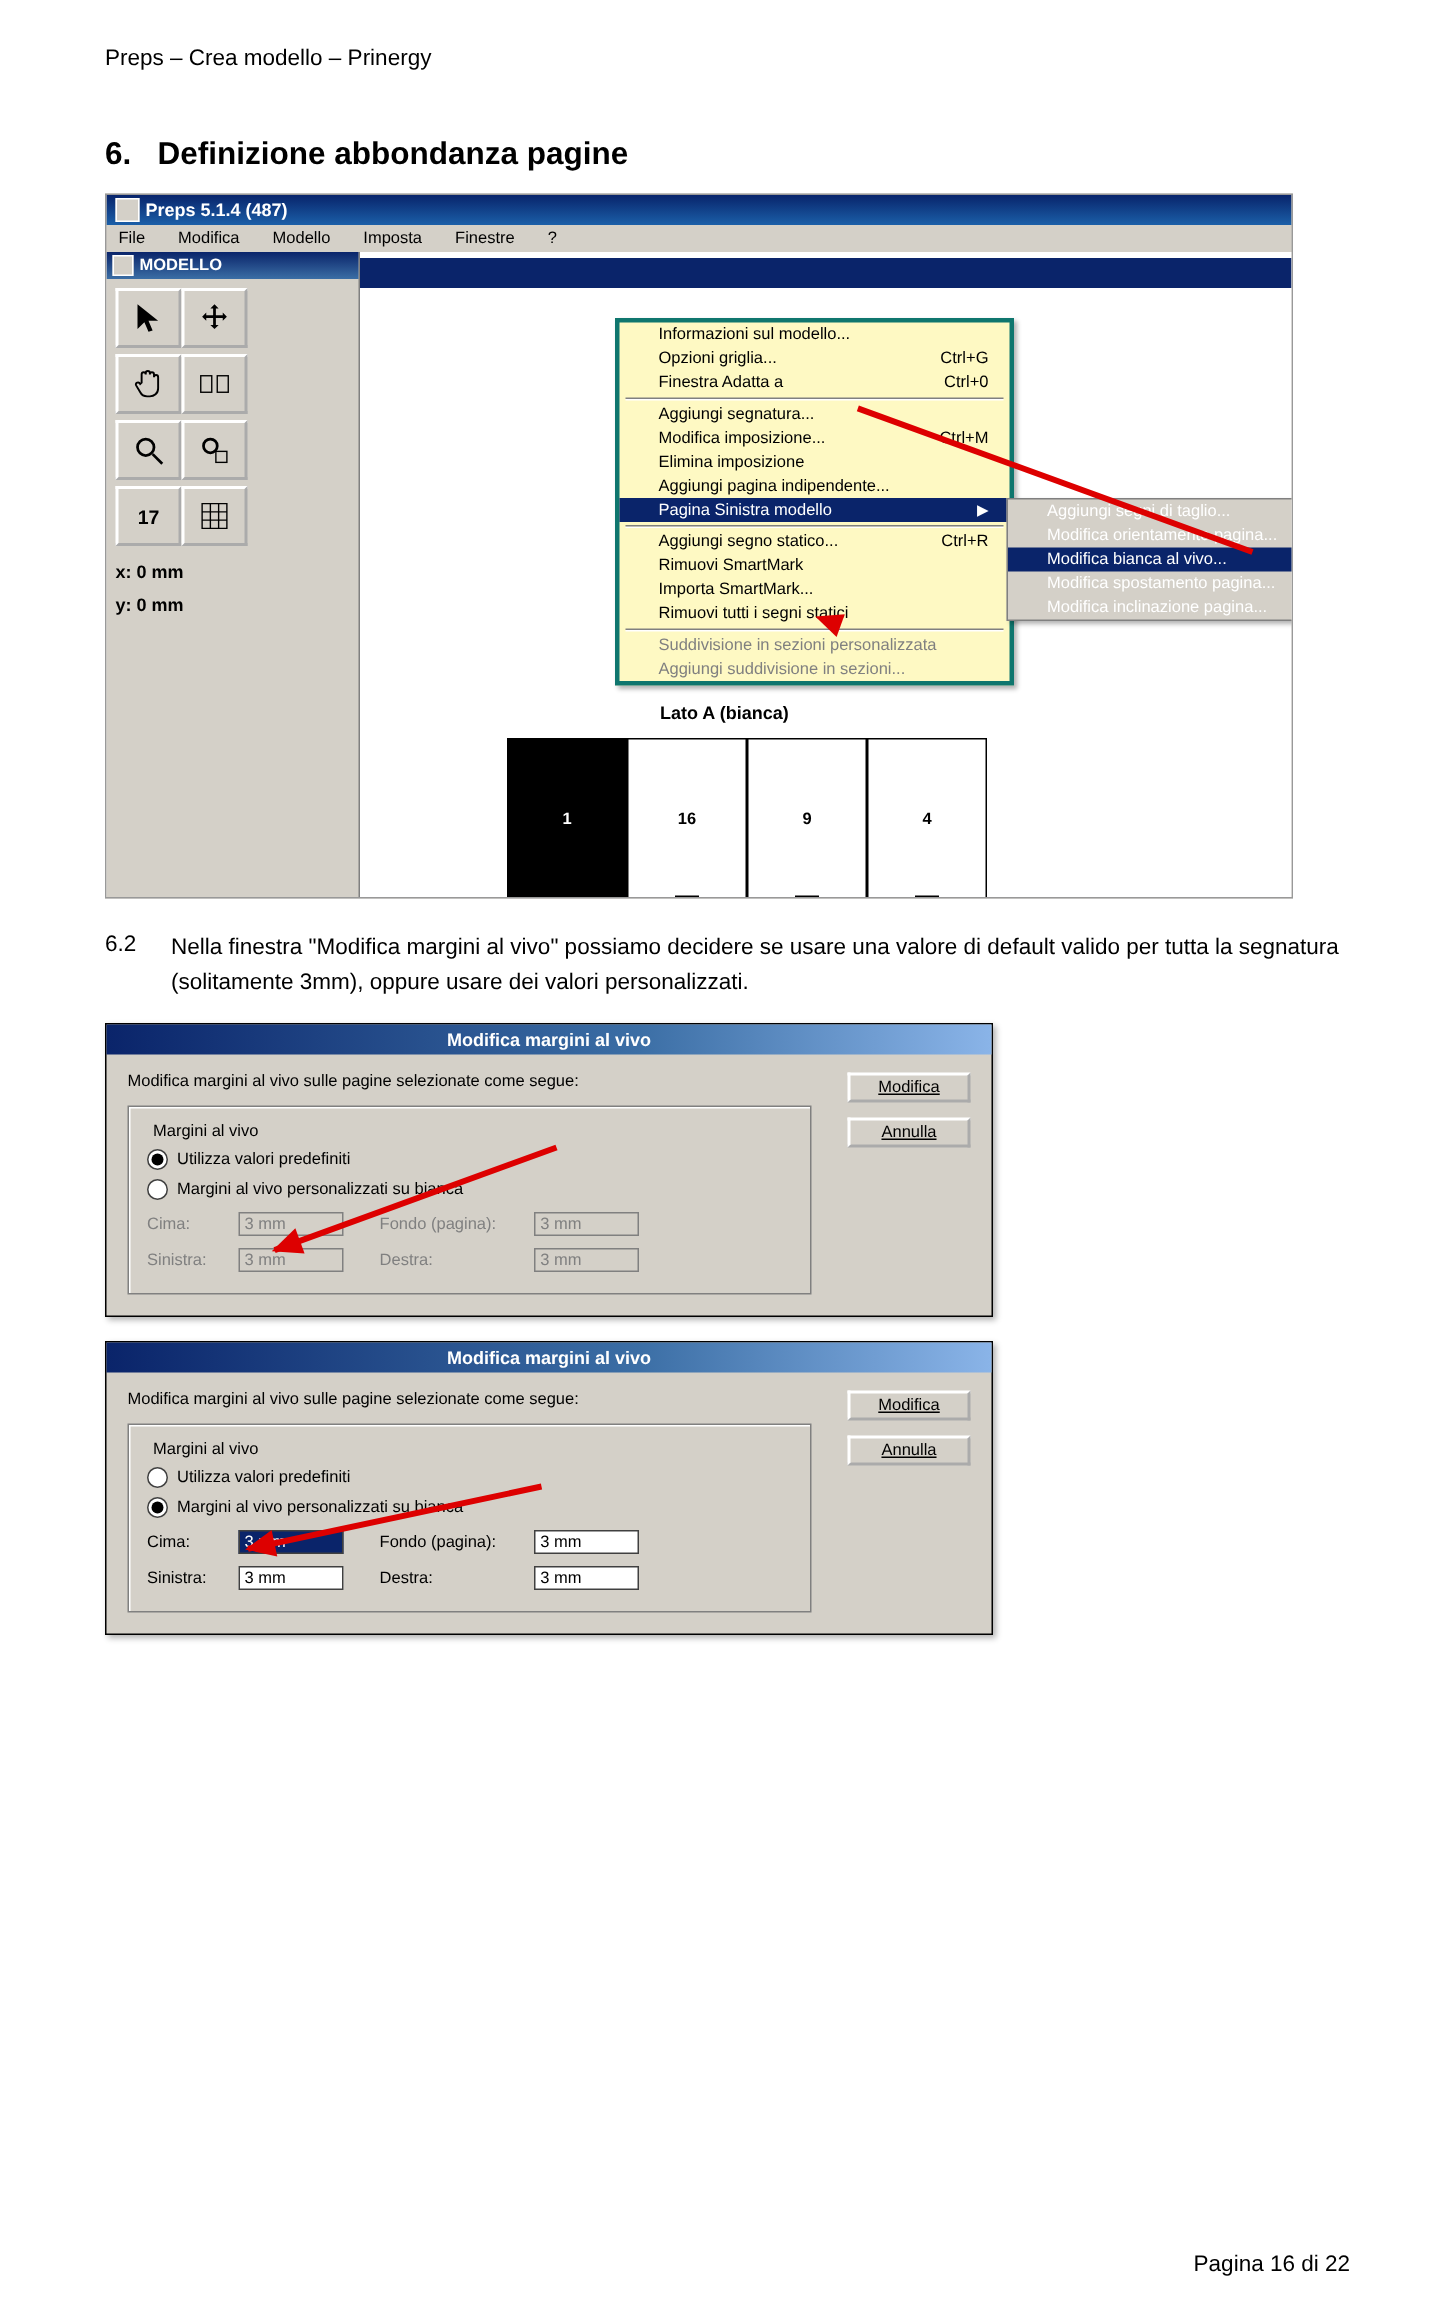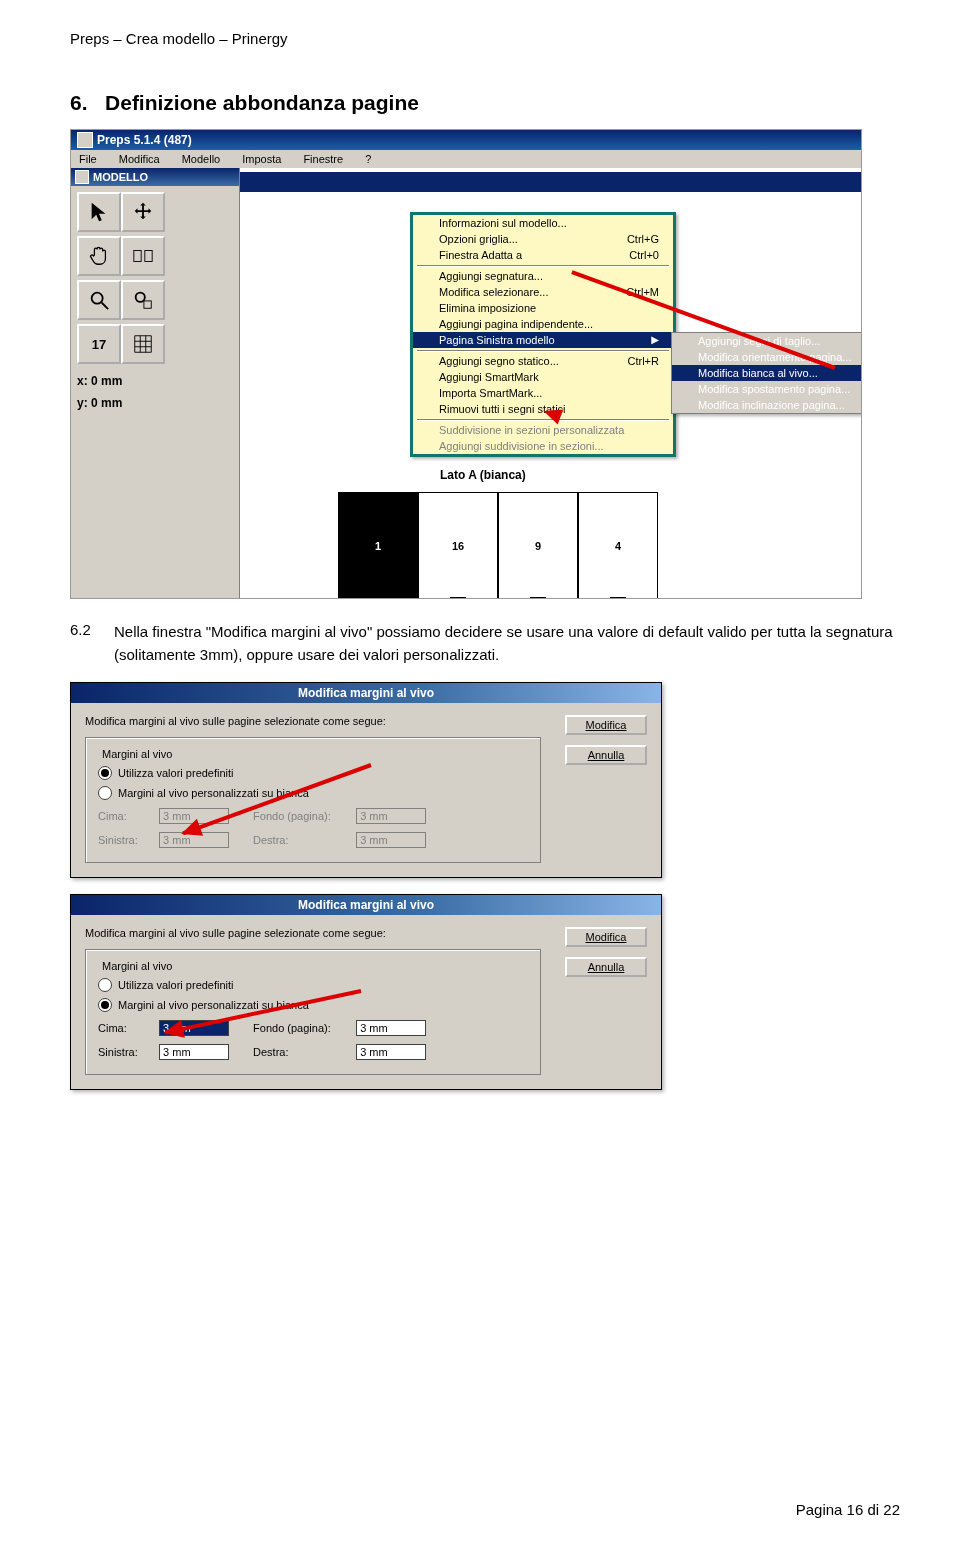--- a/index.html
+++ b/index.html
@@ -258,21 +258,21 @@
             <div class="menu-item">
                 <span>Finestra Adatta a</span>
                 <span>Ctrl+0</span>
               </div>
             <div class="menu-sep"></div>
             <div class="menu-item">
                 <span>Aggiungi segnatura...</span>
                 <span></span>
               </div>
             <div class="menu-item">
-                <span>Modifica selezionare...</span>
+                <span>Modifica imposizione...</span>
                 <span>Ctrl+M</span>
               </div>
             <div class="menu-item">
                 <span>Elimina imposizione</span>
                 <span></span>
               </div>
             <div class="menu-item">
                 <span>Aggiungi pagina indipendente...</span>
                 <span></span>
               </div>
@@ -296,21 +296,21 @@
                     <span>Modifica inclinazione pagina...</span>
                   </div>
               </div>
             </div>
             <div class="menu-sep"></div>
             <div class="menu-item">
                 <span>Aggiungi segno statico...</span>
                 <span>Ctrl+R</span>
               </div>
             <div class="menu-item">
-                <span>Aggiungi SmartMark</span>
+                <span>Rimuovi SmartMark</span>
                 <span></span>
               </div>
             <div class="menu-item">
                 <span>Importa SmartMark...</span>
                 <span></span>
               </div>
             <div class="menu-item">
                 <span>Rimuovi tutti i segni statici</span>
                 <span></span>
               </div>

